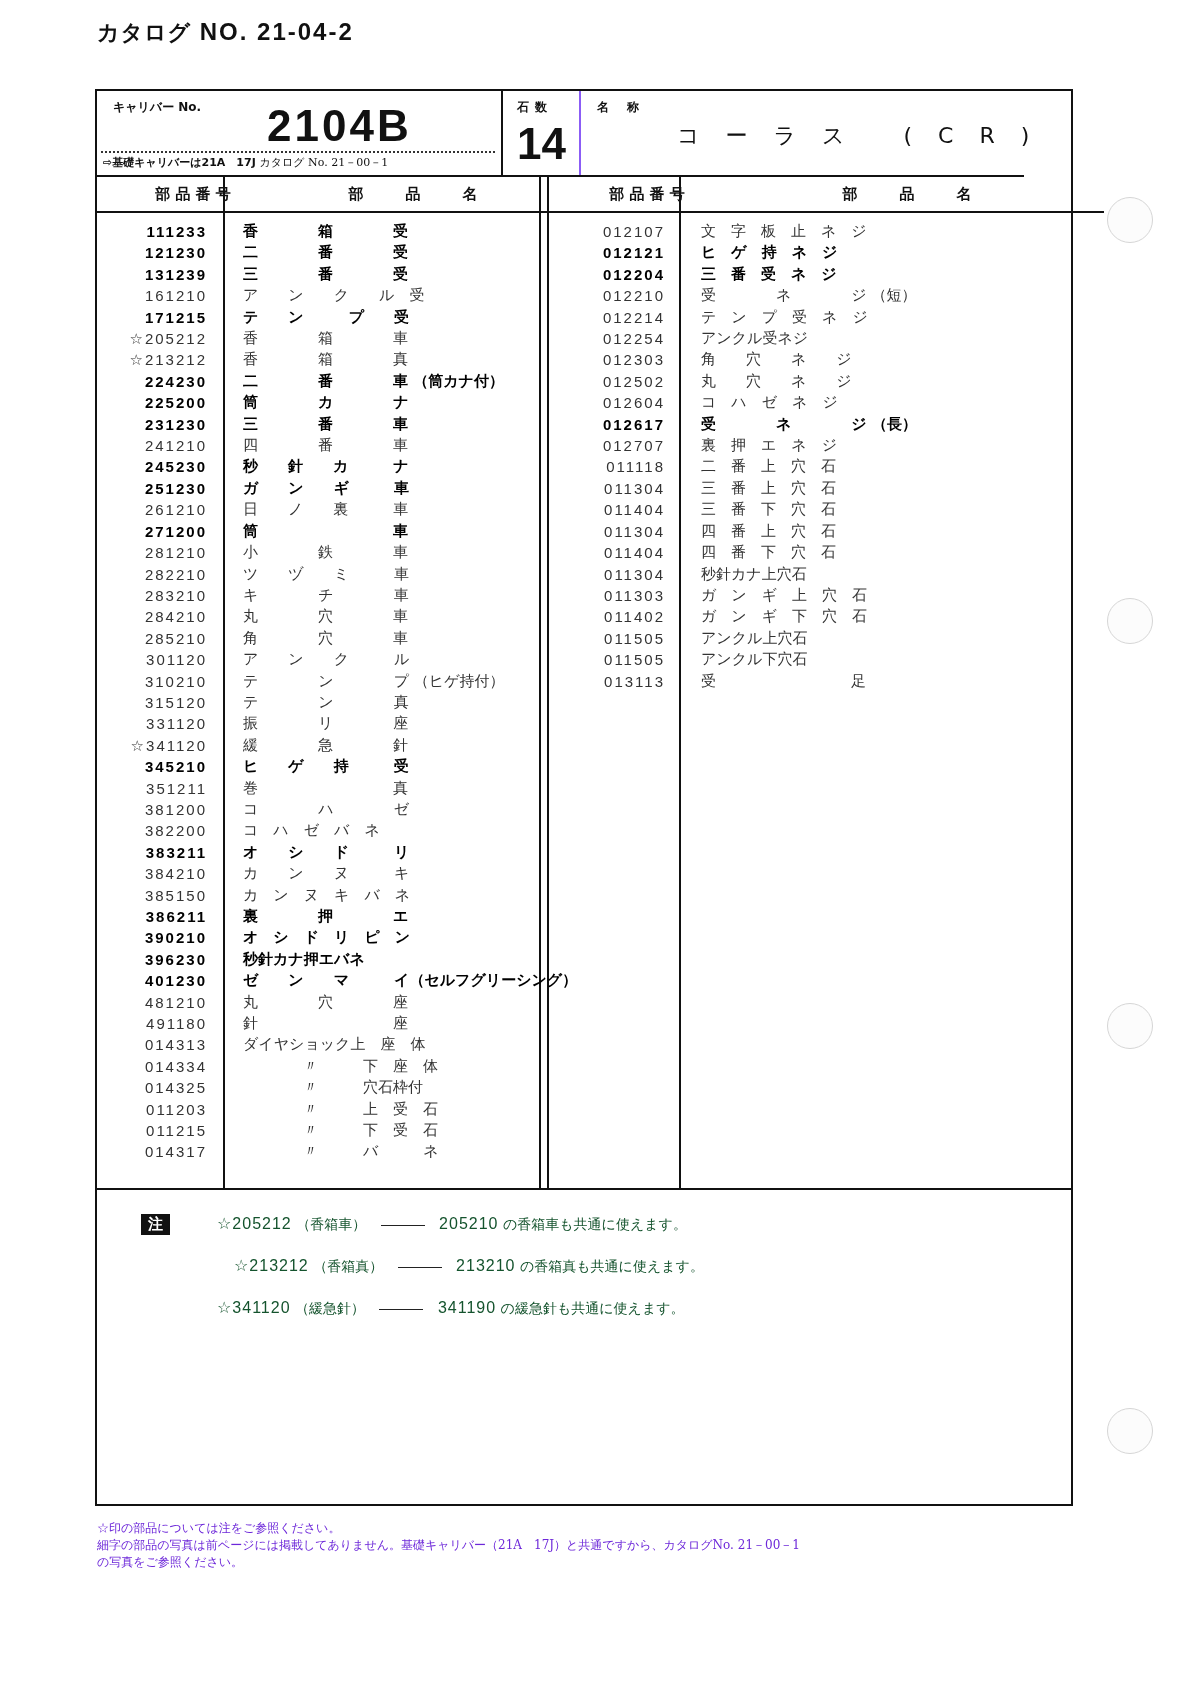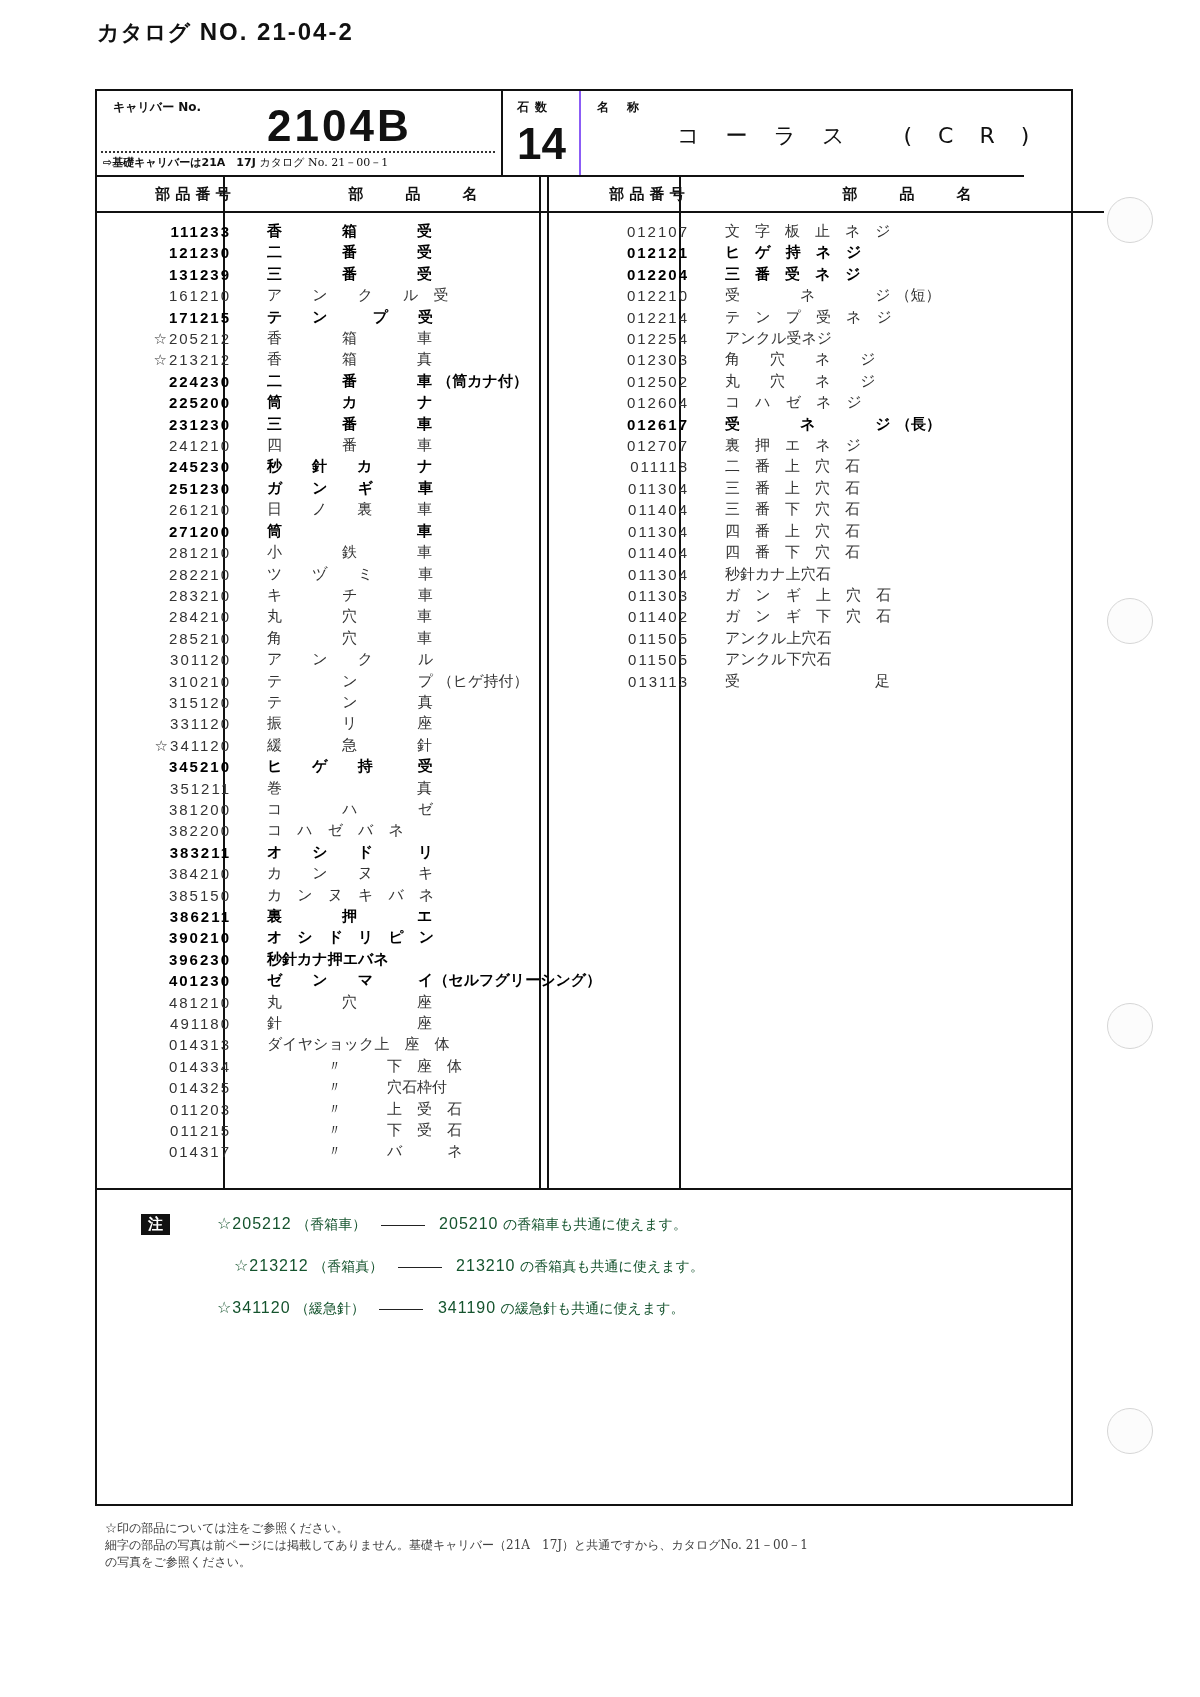--- a/index.html
+++ b/index.html
@@ -21,34 +21,34 @@
   .hdr .jewel-box { position:absolute; left:406px; top:0; width:76px; height:84px; border-right:2px solid #8b5cf6; }
   .hdr .jewel-label { position:absolute; left:14px; top:8px; font-size:12px; font-weight:bold; letter-spacing:6px; }
   .hdr .jewel-val { position:absolute; left:14px; top:28px; font-family:"Liberation Sans", sans-serif; font-size:44px; font-weight:bold; }
   .hdr .name-label { position:absolute; left:500px; top:8px; font-size:12px; font-weight:bold; letter-spacing:18px; }
   .hdr .name-val { position:absolute; left:580px; top:30px; font-size:22px; letter-spacing:26px; white-space:nowrap; }
 
   
   .colhdr { position:absolute; top:86px; height:34px; border-bottom:2px solid #111; font-size:15px; font-weight:bold; line-height:34px;padding-left:33px; }
   .vline { position:absolute; border-left:2px solid #111; }
 
-  .col-no, .col-name { position:absolute; font-size:15px; line-height:21.4px; white-space:pre;padding-left:24px; }
+  .col-no, .col-name { position:absolute; font-size:15px; line-height:21.4px; white-space:pre; }
   .col-no { text-align:right; font-family:"Liberation Sans", sans-serif; letter-spacing:2px; }
   .row-bold { font-weight:bold; color:#000; }
   .row-light { font-weight:normal; color:#333; }
   .col-name .row-light { font-family:"DejaVu Serif", serif; }
   .star { font-size:15px; font-weight:normal; }
 
   .notes { position:absolute; left:0; top:1097px; width:974px; border-top:2px solid #111; }
   .note-badge { position:absolute; left:44px; top:24px; background:#111; color:#fff; font-size:15px; font-weight:bold; padding:1px 7px; }
   .note-line { position:absolute; left:120px; font-size:14px; white-space:nowrap; color:#14532d; font-family:"DejaVu Serif", serif; }
   .note-line .nums { font-family:"Liberation Sans", sans-serif; font-size:16px; letter-spacing:1px; }
   .dash { display:inline-block; width:44px; border-top:1px solid #222; vertical-align:middle; margin:0 10px; }
 
-  .footnote { position:absolute; left:97px; top:1520px; font-size:12px; line-height:17px; color:#404040; font-family:"DejaVu Serif", serif;margin-left:8px; }
+  .footnote { position:absolute; left:97px; top:1520px; font-size:12px; line-height:17px; color:#6d28d9; font-family:"DejaVu Serif", serif; }
 
   .punch-hole { position:absolute; width:44px; height:44px; border-radius:50%; border:1px solid #d6d6d6; background:#fcfcfc; }
 </style>
 </head>
 <body>
 
 <div class="catalog-title">
   <span>カタログ</span>
   <span class="num">NO. 21-04-2</span>
 </div>

